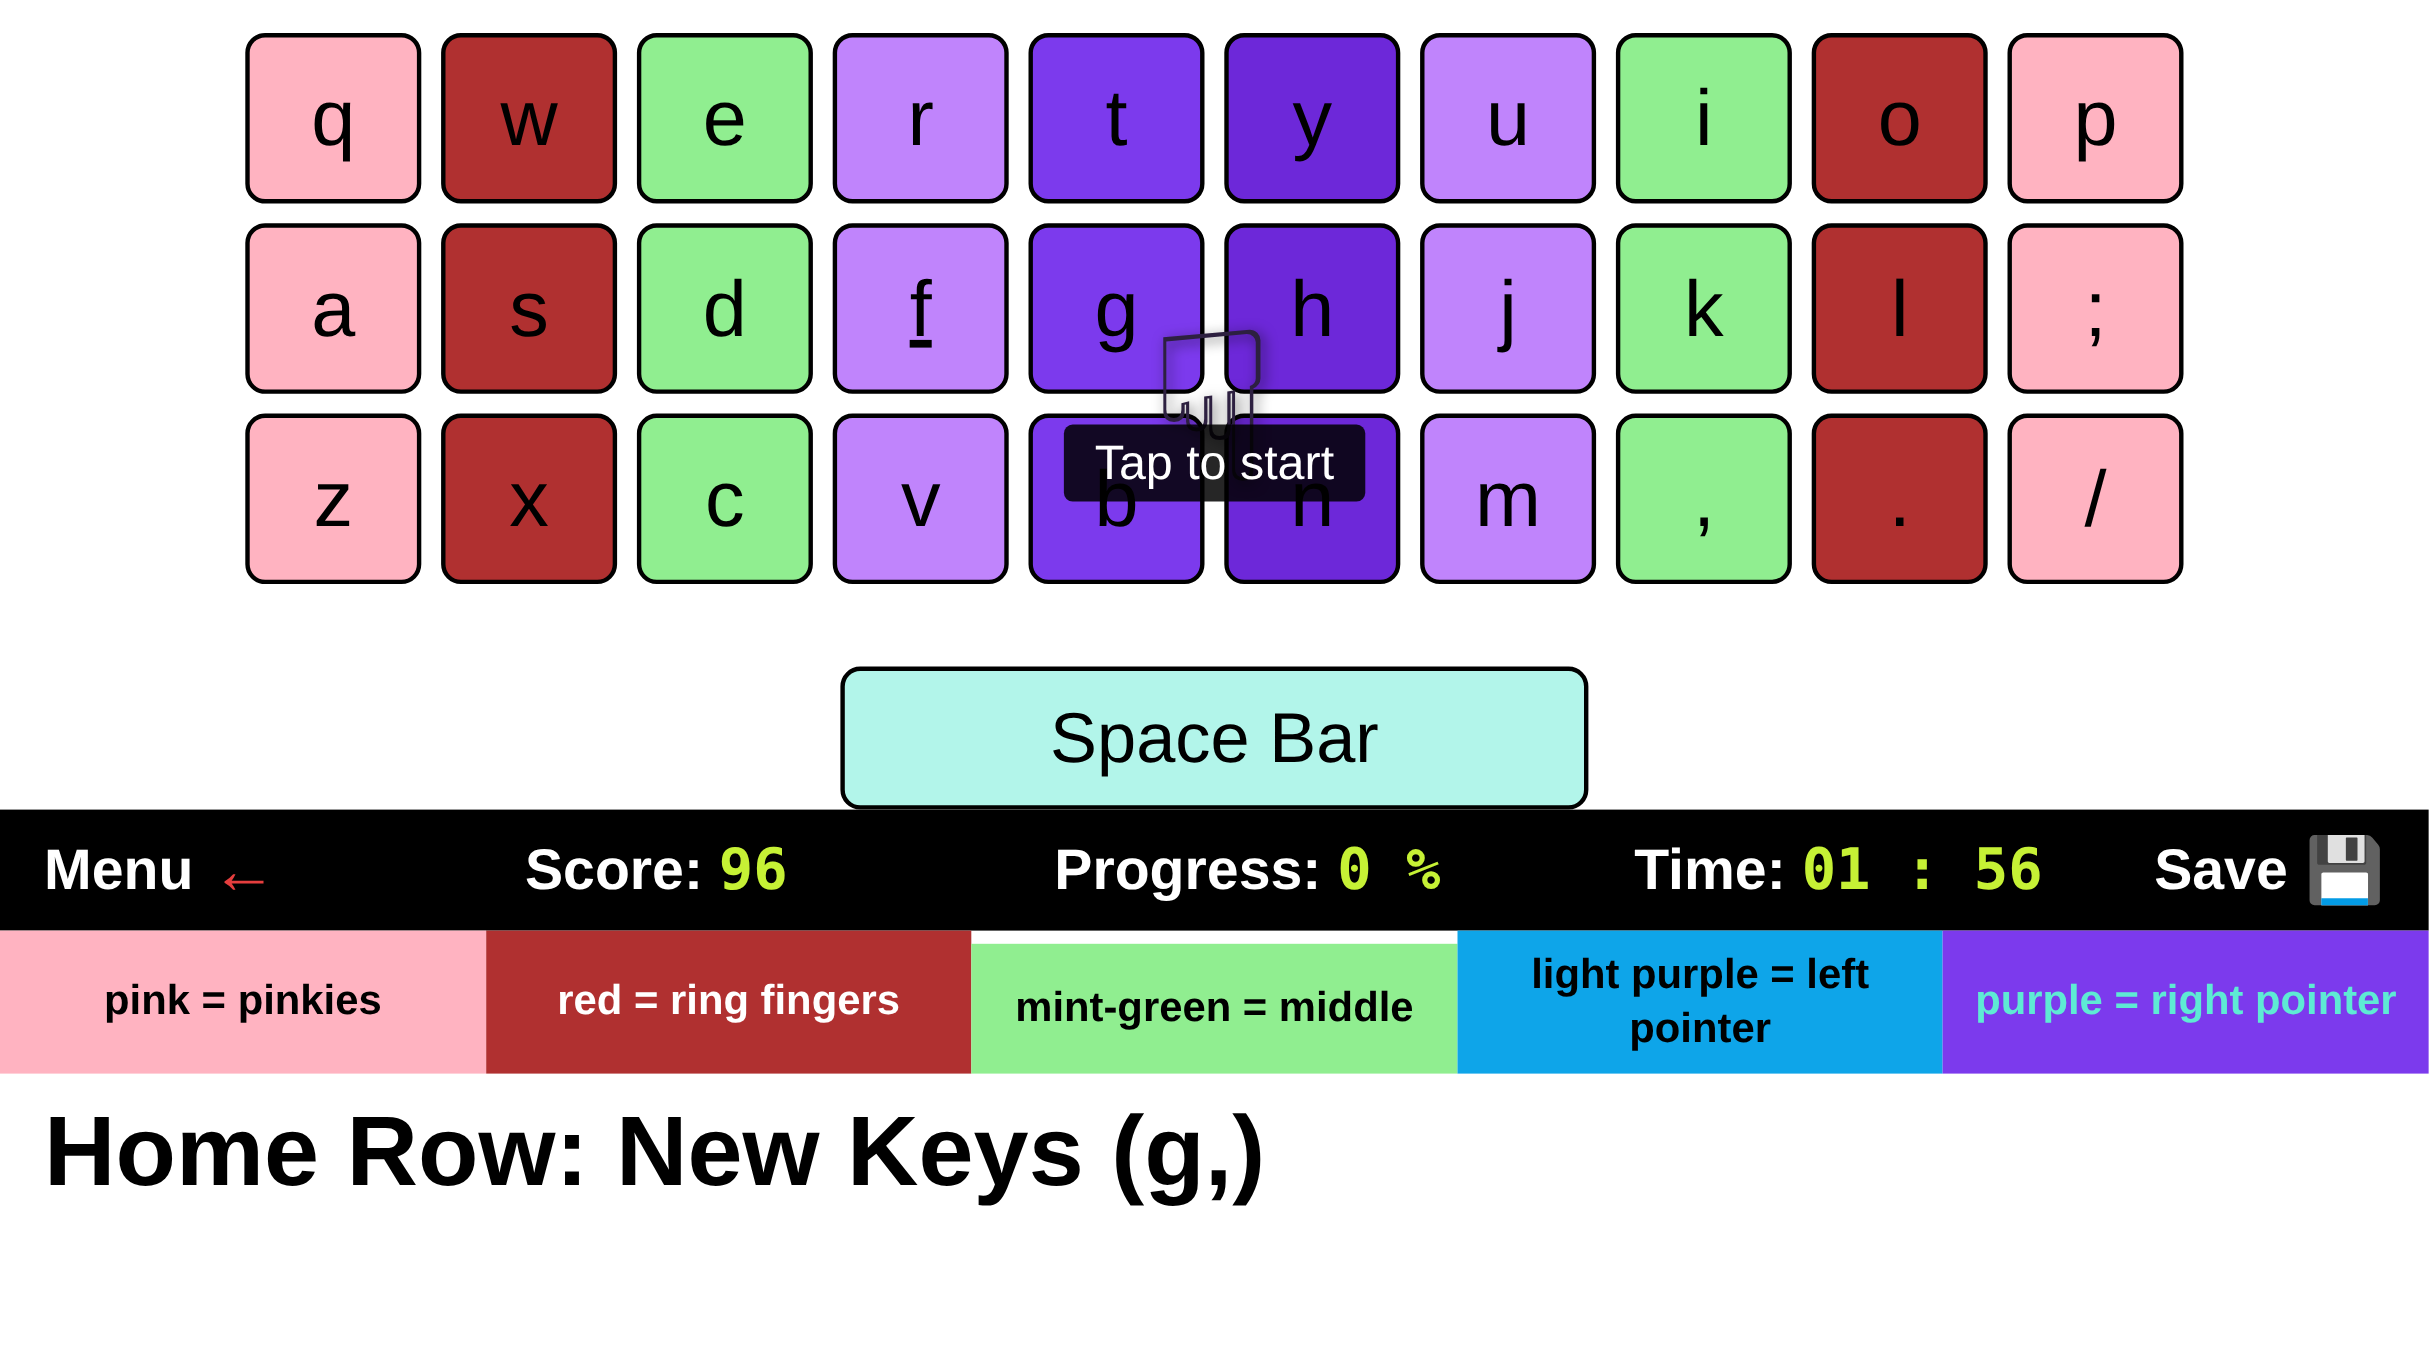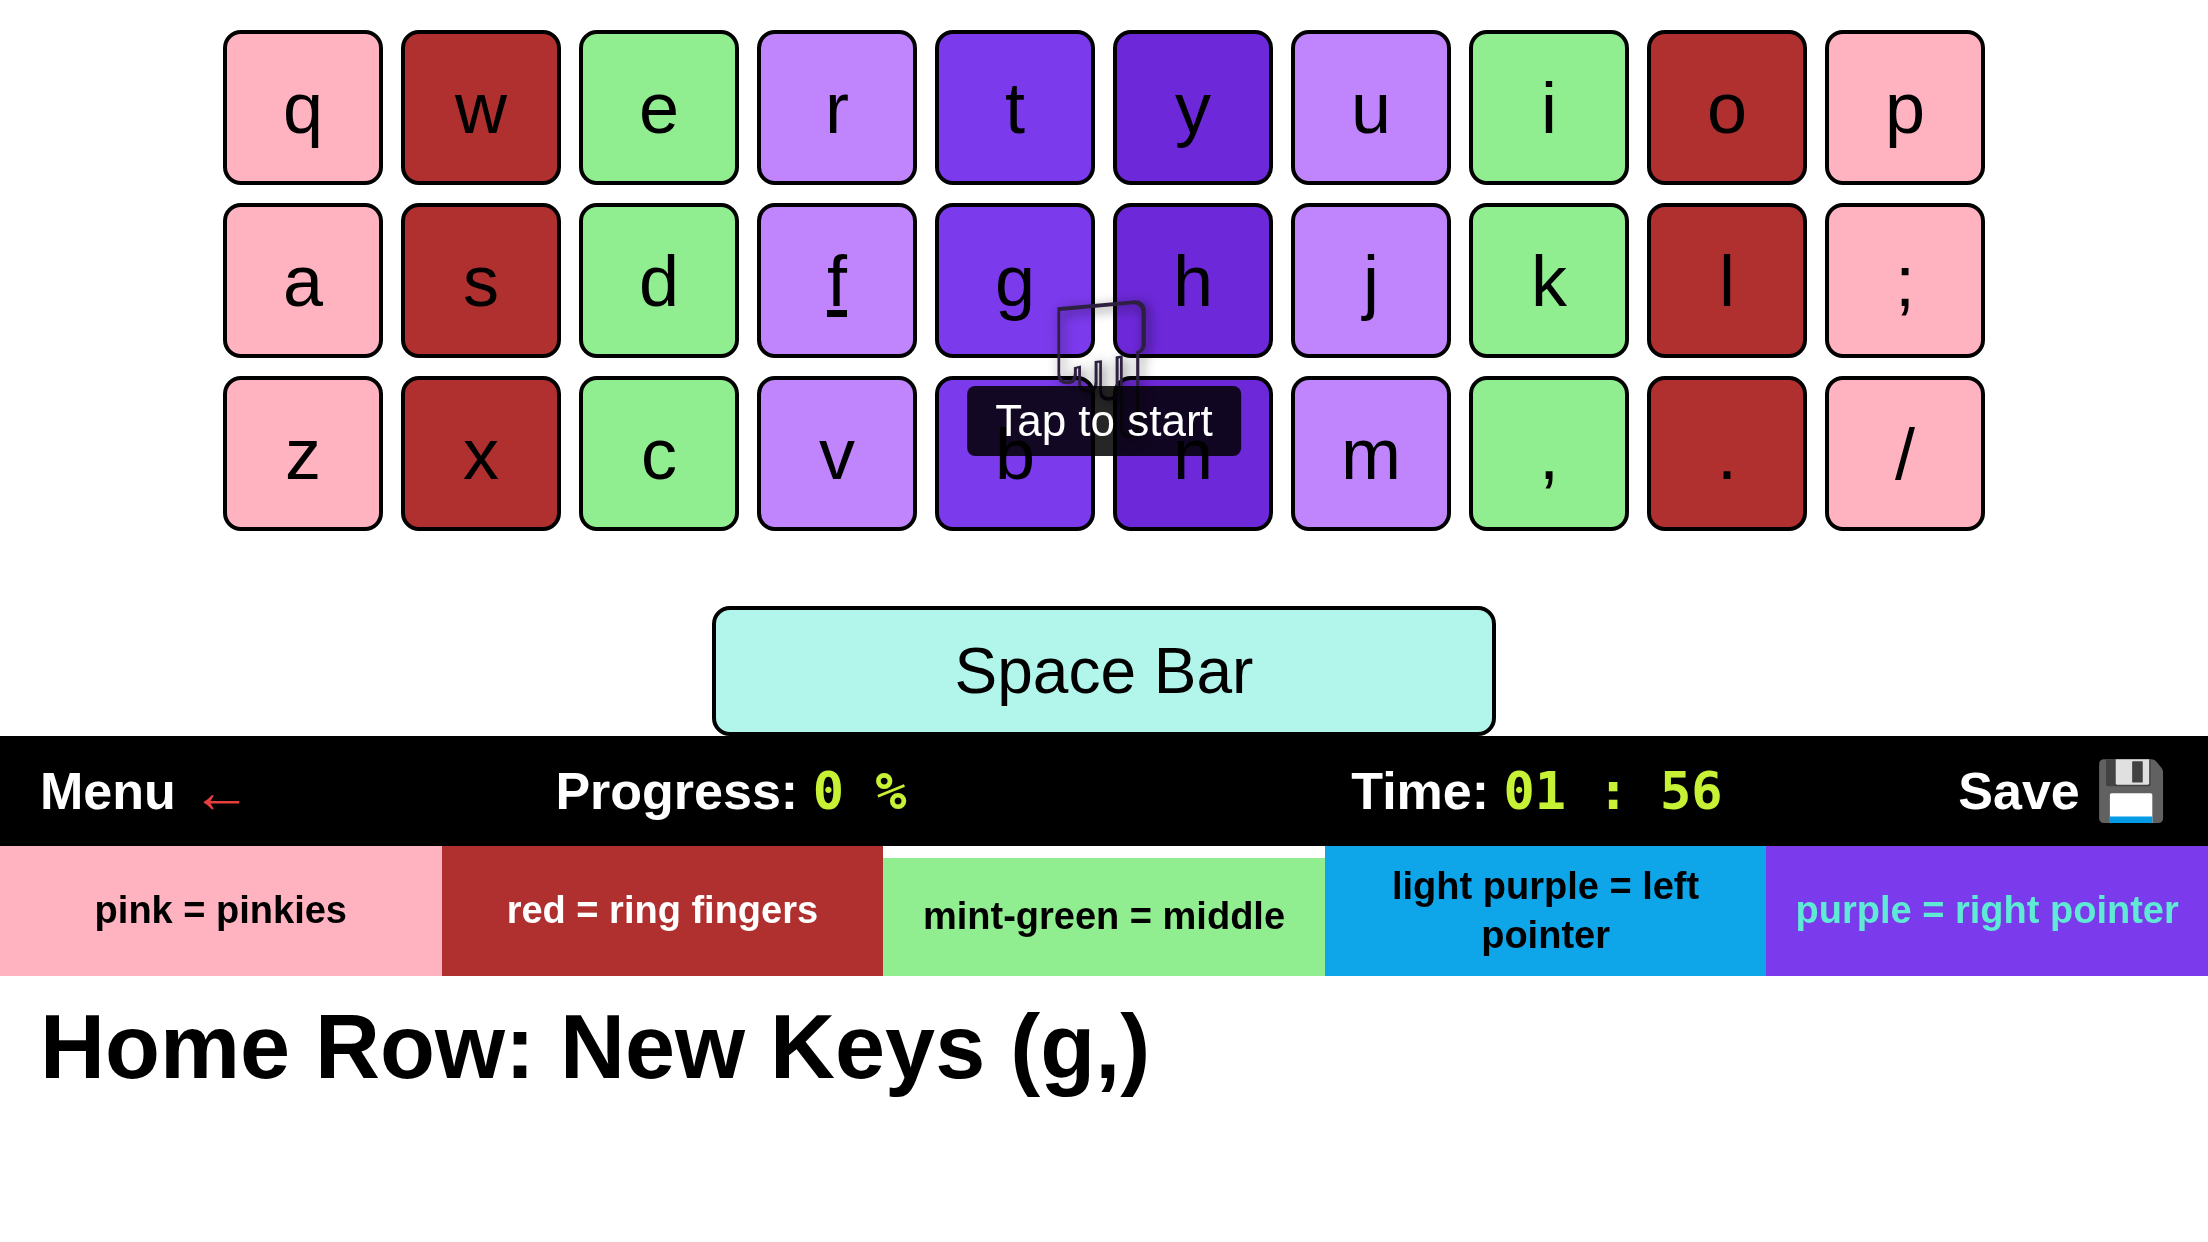--- a/index.html
+++ b/index.html
@@ -47,21 +47,21 @@
     .key-underline { text-decoration: underline; }
 
     .spacebar-row {
       display: flex;
       justify-content: center;
       margin-top: 5px;
       position: relative;
     }
 
     .spacebar {
-      width: 784px;
+      width: 680px;
       height: 130px;
       background: #b2f5ea;
       border: 4px solid #000;
       border-radius: 18px;
       display: flex;
       align-items: center;
       justify-content: center;
       font-size: 64px;
       cursor: pointer;
     }
@@ -281,20 +281,24 @@
     <div class="spacebar">Space Bar</div>
   </div>
 </div>
 
 <div class="bottom-bar">
   <div class="menu-section">
     <span>Menu</span>
     <span class="back-arrow">←</span>
   </div>
   <div class="stat">
+    <span>Score:</span>
+    <span class="stat-value">96</span>
+  </div>
+  <div class="stat">
     <span>Progress:</span>
     <span class="stat-value">0 %</span>
   </div>
   <div class="stat">
     <span>Time:</span>
     <span class="stat-value">01 : 56</span>
   </div>
   <div class="save-section">
     <span>Save</span>
     <span class="save-icon">💾</span>

